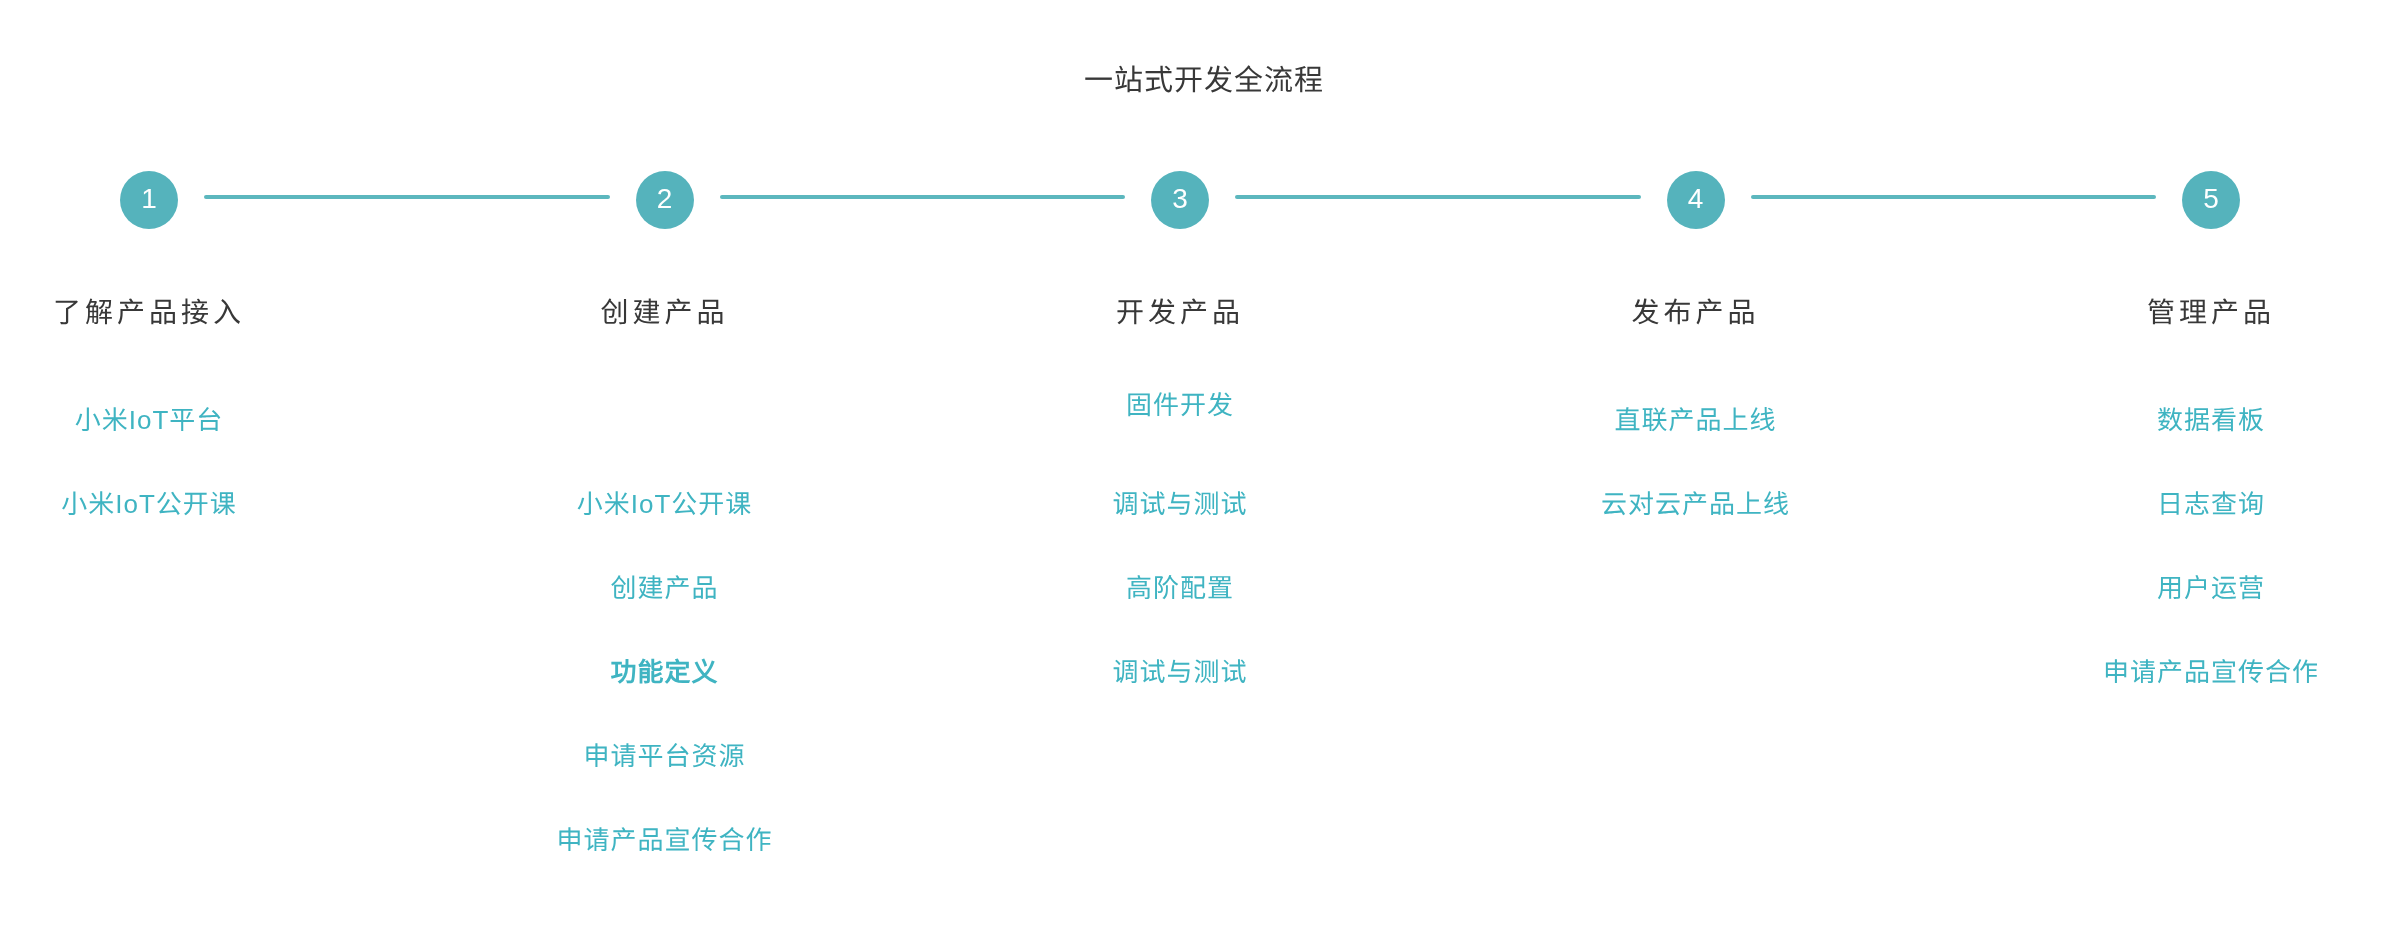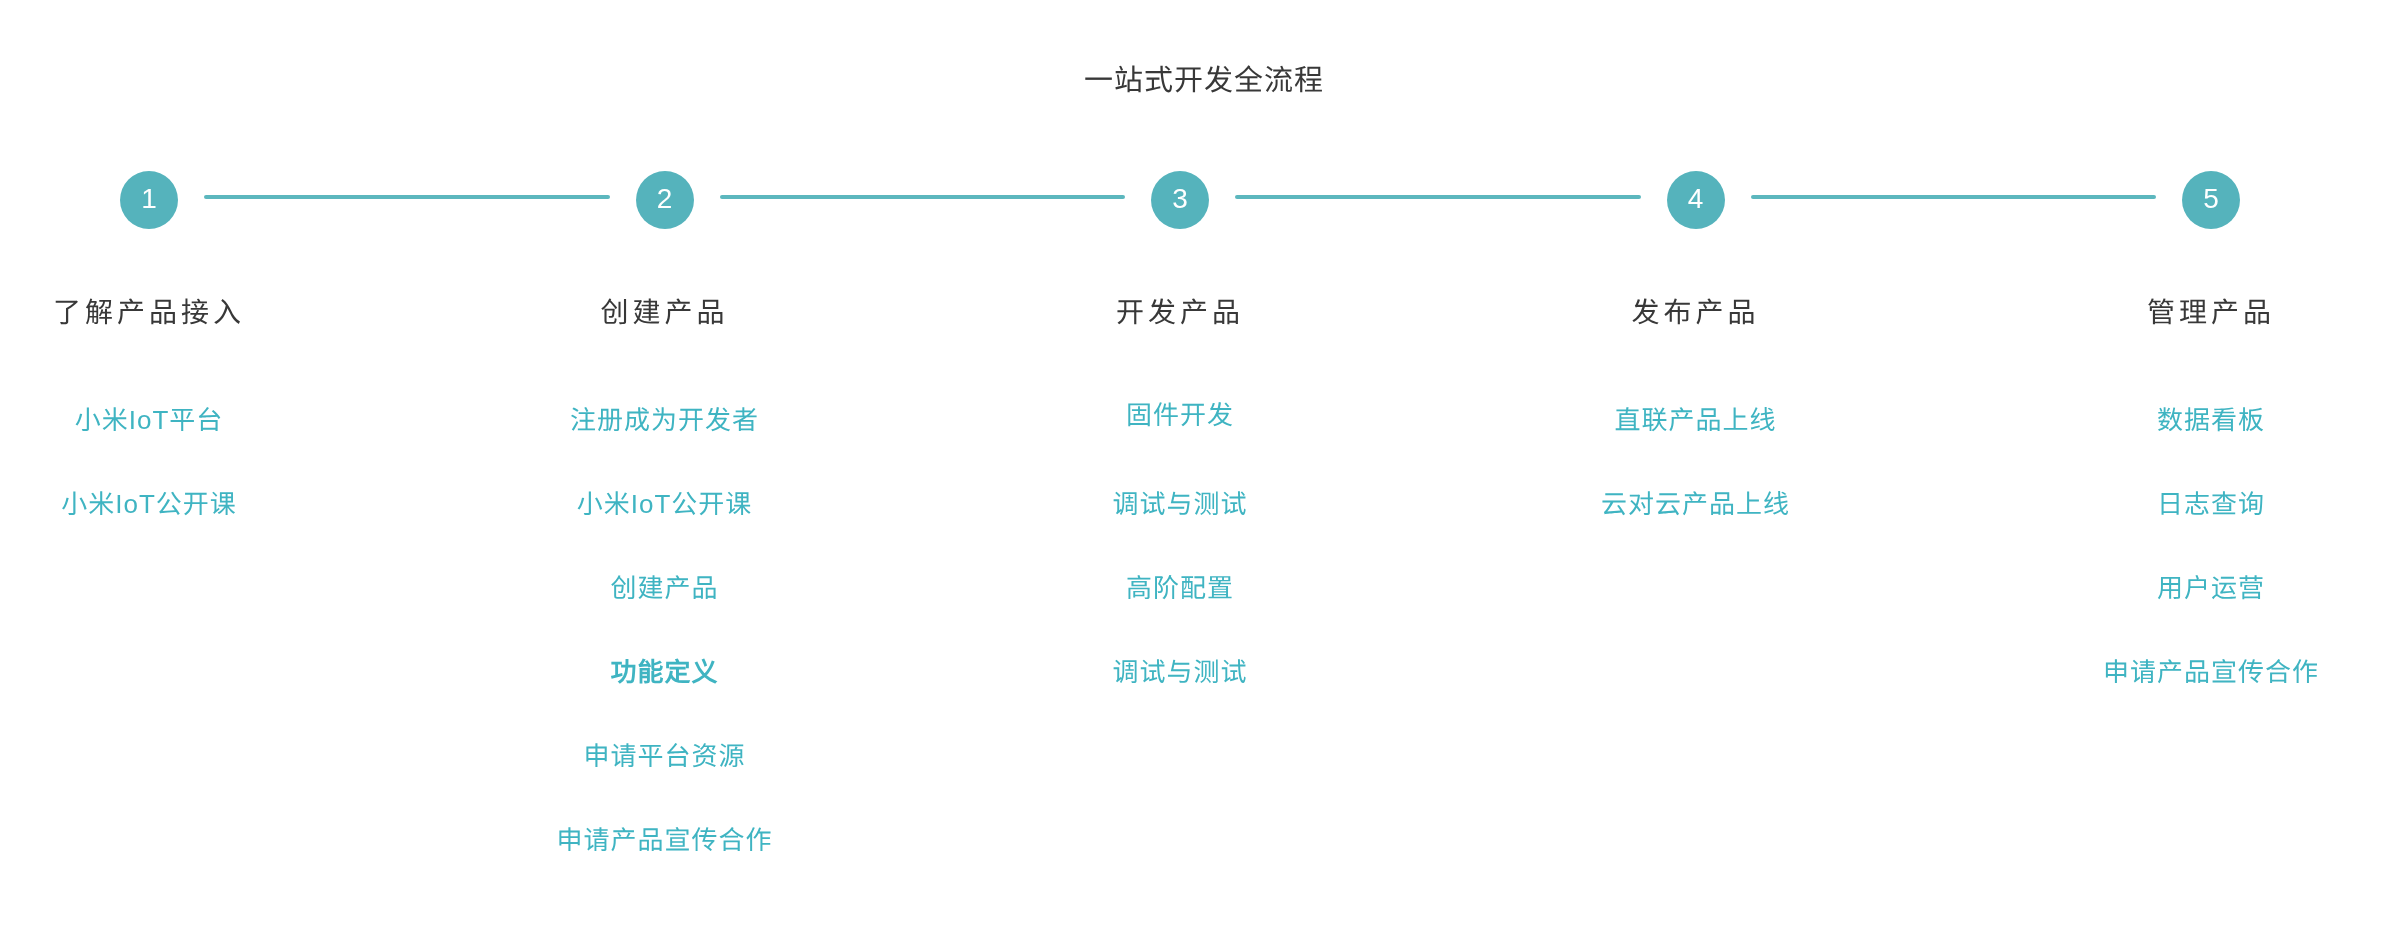--- a/index.html
+++ b/index.html
@@ -74,30 +74,29 @@
       </div>
     </div>
   <div id="columns-layer">
       <div class="step-column" style="left: -100px;">
         <div class="step-title">了解产品接入</div>
         <a class="step-link" href="#" style="top: 405px;">小米IoT平台</a>
         <a class="step-link" href="#" style="top: 489px;">小米IoT公开课</a>
       </div>
       <div class="step-column" style="left: 415.5px;">
         <div class="step-title">创建产品</div>
-        <a class="step-link" href="#" style="top: 405px;">注册成为开发者</a>
         <a class="step-link" href="#" style="top: 489px;">小米IoT公开课</a>
         <a class="step-link" href="#" style="top: 573px;">创建产品</a>
         <a class="step-link" href="#" style="top: 657px; font-weight: bold;">功能定义</a>
         <a class="step-link" href="#" style="top: 741px;">申请平台资源</a>
         <a class="step-link" href="#" style="top: 825px;">申请产品宣传合作</a>
       </div>
       <div class="step-column" style="left: 931px;">
         <div class="step-title">开发产品</div>
-        <a class="step-link" href="#" style="top: 400px;">固件开发</a>
+        <a class="step-link" href="#" style="top: 390px;">固件开发</a>
         <a class="step-link" href="#" style="top: 489px;">调试与测试</a>
         <a class="step-link" href="#" style="top: 573px;">高阶配置</a>
         <a class="step-link" href="#" style="top: 657px;">调试与测试</a>
       </div>
       <div class="step-column" style="left: 1446.5px;">
         <div class="step-title">发布产品</div>
         <a class="step-link" href="#" style="top: 405px;">直联产品上线</a>
         <a class="step-link" href="#" style="top: 489px; text-align: center;">云对云产品上线</a>
       </div>
       <div class="step-column" style="left: 1962px;">

